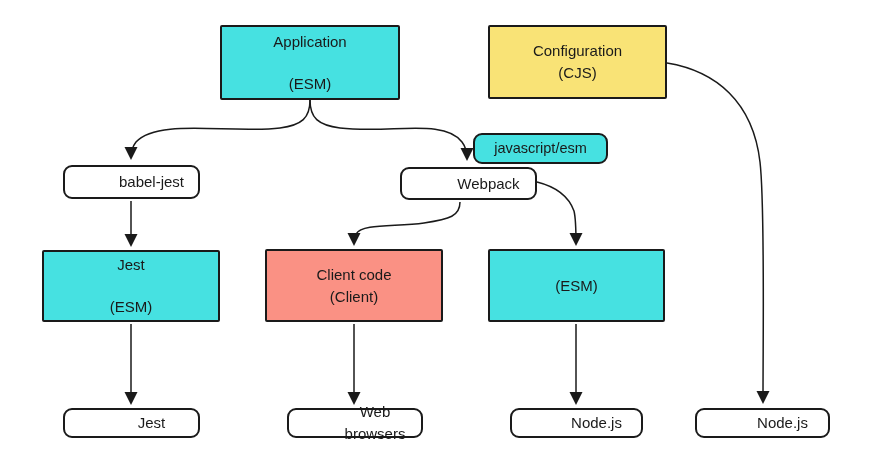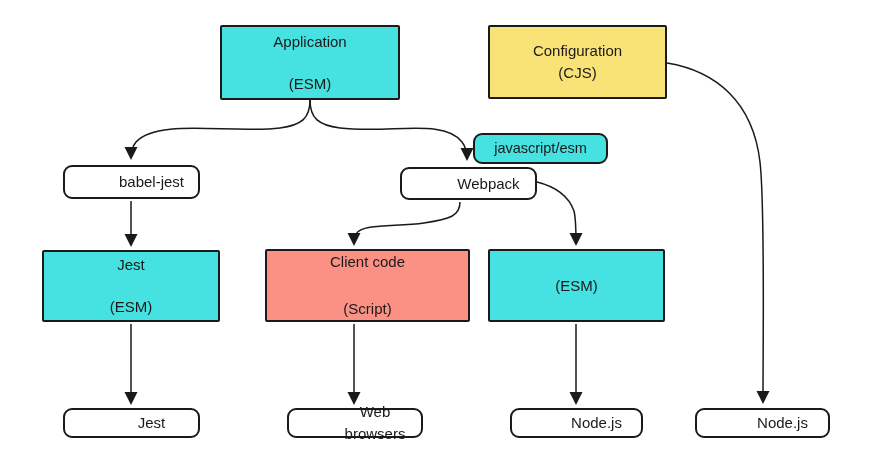--- a/index.html
+++ b/index.html
@@ -65,23 +65,23 @@
 
   <div class="node pill fill-white" style="left:400px;top:167px;width:137px;height:33px;">
     <span>Webpack</span>
   </div>
 
   <div class="node rect fill-cyan" style="left:42px;top:250px;width:178px;height:72px;">
     <span>Jest</span>
     <span>(ESM)</span>
   </div>
 
-  <div class="node rect fill-salmon" style="left:265px;top:249px;width:205px;height:73px;justify-content:space-between;">
+  <div class="node rect fill-salmon" style="left:265px;top:249px;width:178px;height:73px;">
     <span>Client code</span>
-    <span>(Script)</span>
+    <span>(Client)</span>
   </div>
 
   <div class="node rect fill-cyan" style="left:488px;top:249px;width:177px;height:73px;">
     <span>(ESM)</span>
   </div>
 
   <div class="node pill fill-white" style="left:63px;top:408px;width:137px;height:30px;">
     <span>Jest</span>
   </div>
 

